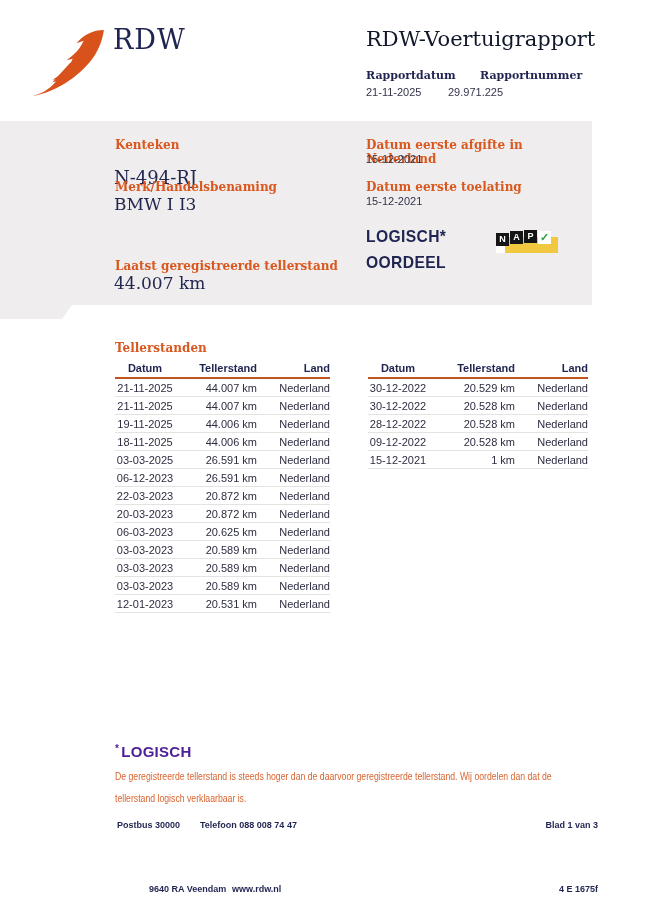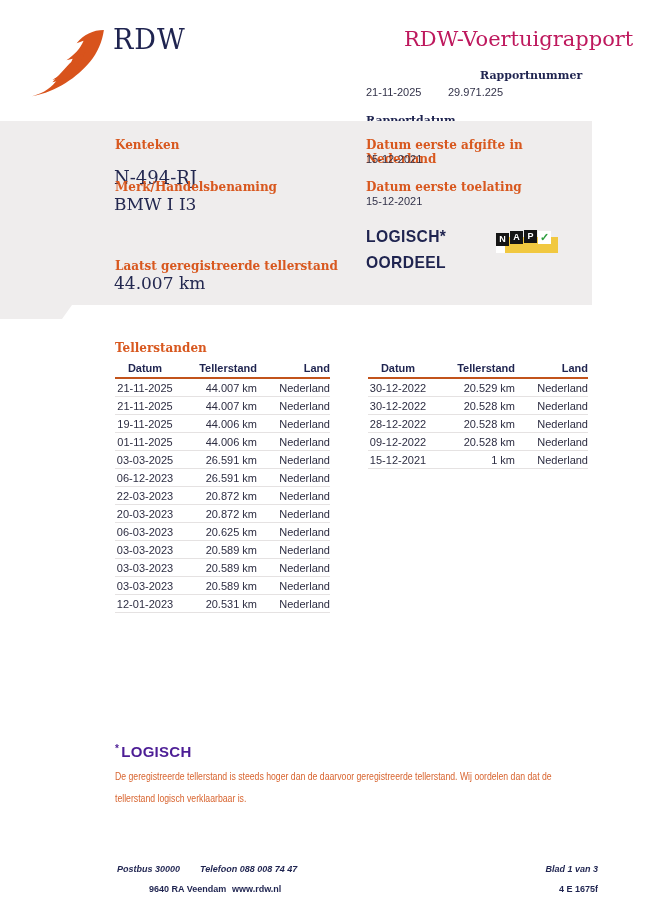--- a/index.html
+++ b/index.html
@@ -6,21 +6,21 @@
   .page{
     position:relative;width:657px;height:905px;background:#ffffff;
     font-family:"Liberation Sans",sans-serif;overflow:hidden;color:#2d2d42;
   }
   .abs{position:absolute;}
   .serif{font-family:"DejaVu Serif","Liberation Serif",serif;}
 
   
   .logo-icon{left:28px;top:26px;width:80px;height:78px;}
   .wordmark{left:113px;top:24px;font-size:27px;color:#1f2450;letter-spacing:1px;}
-  .doc-title{left:366px;top:27px;font-size:21px;color:#be185d;margin-left:38px;}
+  .doc-title{left:366px;top:27px;font-size:21px;color:#0f172a;}
   .hdr-label{font-size:11px;font-weight:bold;color:#1f2450;}
   .hdr-value{font-size:11px;color:#33334a;}
 
   
   .panel{
     left:0;top:121px;width:592px;height:198px;background:#efeded;
     clip-path:polygon(0 0,100% 0,100% 184px,72px 184px,62px 198px,0 198px);
   }
   .lbl{font-size:12px;font-weight:bold;color:#d8581f;font-family:"DejaVu Serif","Liberation Serif",serif;}
   .big-val{font-size:18px;color:#232850;margin-top:16px;}
@@ -55,40 +55,40 @@
   .tbl-right .c3{width:73px;}
 
   
   .note-head{left:115px;top:743px;font-size:15px;font-weight:800;color:#4c1d95;letter-spacing:.3px;}
   .note-head .star{font-size:10px;vertical-align:5px;margin-right:2px;}
   .note-text{left:115px;top:765px;width:600px;font-size:11px;line-height:22px;color:#d8642f;
     transform:scaleX(.79);transform-origin:0 0;}
 
   
   .foot{font-size:9px;font-weight:bold;color:#1f2450;}
-  .f-r1{top:864px;font-style:italic;}
+  .f-r1{top:820px;}
   .f-r2{top:884px;padding-left:32px;}
   .f-c1{left:117px;}
   .f-c2{left:200px;}
   .f-c3{right:59px;text-align:right;}
   .f-link{text-decoration:none;color:#1f2450;}
 </style>
 </head>
 <body>
 
 <div class="page">
 
   <svg class="abs logo-icon" viewBox="0 0 100 100" aria-hidden="true">
     <path fill="#d8531c" d="M4 90 C20 86 30 78 37 68 L30 69 C44 61 52 52 56 42 L48 44 C58 37 66 29 70 19 L61 22 C70 11 82 5 96 5 C94 20 88 34 78 46 C62 65 36 84 4 90 Z"></path>
     <path fill="#d8531c" d="M30 72 C45 70 58 63 68 52 L60 52 C66 46 70 40 72 33 L52 48 Z"></path>
   </svg>
   <div class="abs wordmark serif">RDW</div>
 
   <div class="abs doc-title serif">RDW-Voertuigrapport</div>
-  <div class="abs hdr-label serif" style="left:366px;top:69px;margin-top:45px;">Rapportdatum</div>
+  <div class="abs hdr-label serif" style="left:366px;top:69px;">Rapportdatum</div>
   <div class="abs hdr-label serif" style="left:448px;top:69px;padding-left:32px;">Rapportnummer</div>
   <div class="abs hdr-value" style="left:366px;top:86px;">21-11-2025</div>
   <div class="abs hdr-value" style="left:448px;top:86px;">29.971.225</div>
 
   <div class="abs panel">
     <div class="abs lbl" style="left:115px;top:17px;">Kenteken</div>
     <div class="abs big-val serif" style="left:114px;top:30px;">N-494-RJ</div>
     <div class="abs lbl" style="left:115px;top:59px;">Merk/Handelsbenaming</div>
     <div class="abs mid-val serif" style="left:114px;top:73px;">BMW I I3</div>
     <div class="abs lbl" style="left:115px;top:138px;">Laatst geregistreerde tellerstand</div>
@@ -138,21 +138,21 @@
           <td class="c3">Nederland</td>
         </tr>
 
         <tr>
           <td class="c1">19-11-2025</td>
           <td class="c2">44.006 km</td>
           <td class="c3">Nederland</td>
         </tr>
 
         <tr>
-          <td class="c1">01-11-2025</td>
+          <td class="c1">18-11-2025</td>
           <td class="c2">44.006 km</td>
           <td class="c3">Nederland</td>
         </tr>
 
         <tr>
           <td class="c1">03-03-2025</td>
           <td class="c2">26.591 km</td>
           <td class="c3">Nederland</td>
         </tr>
 

